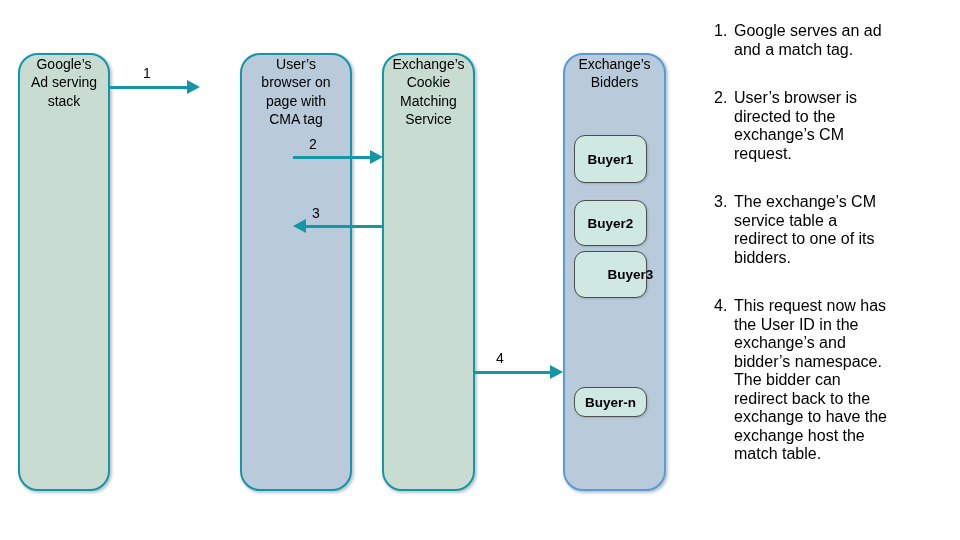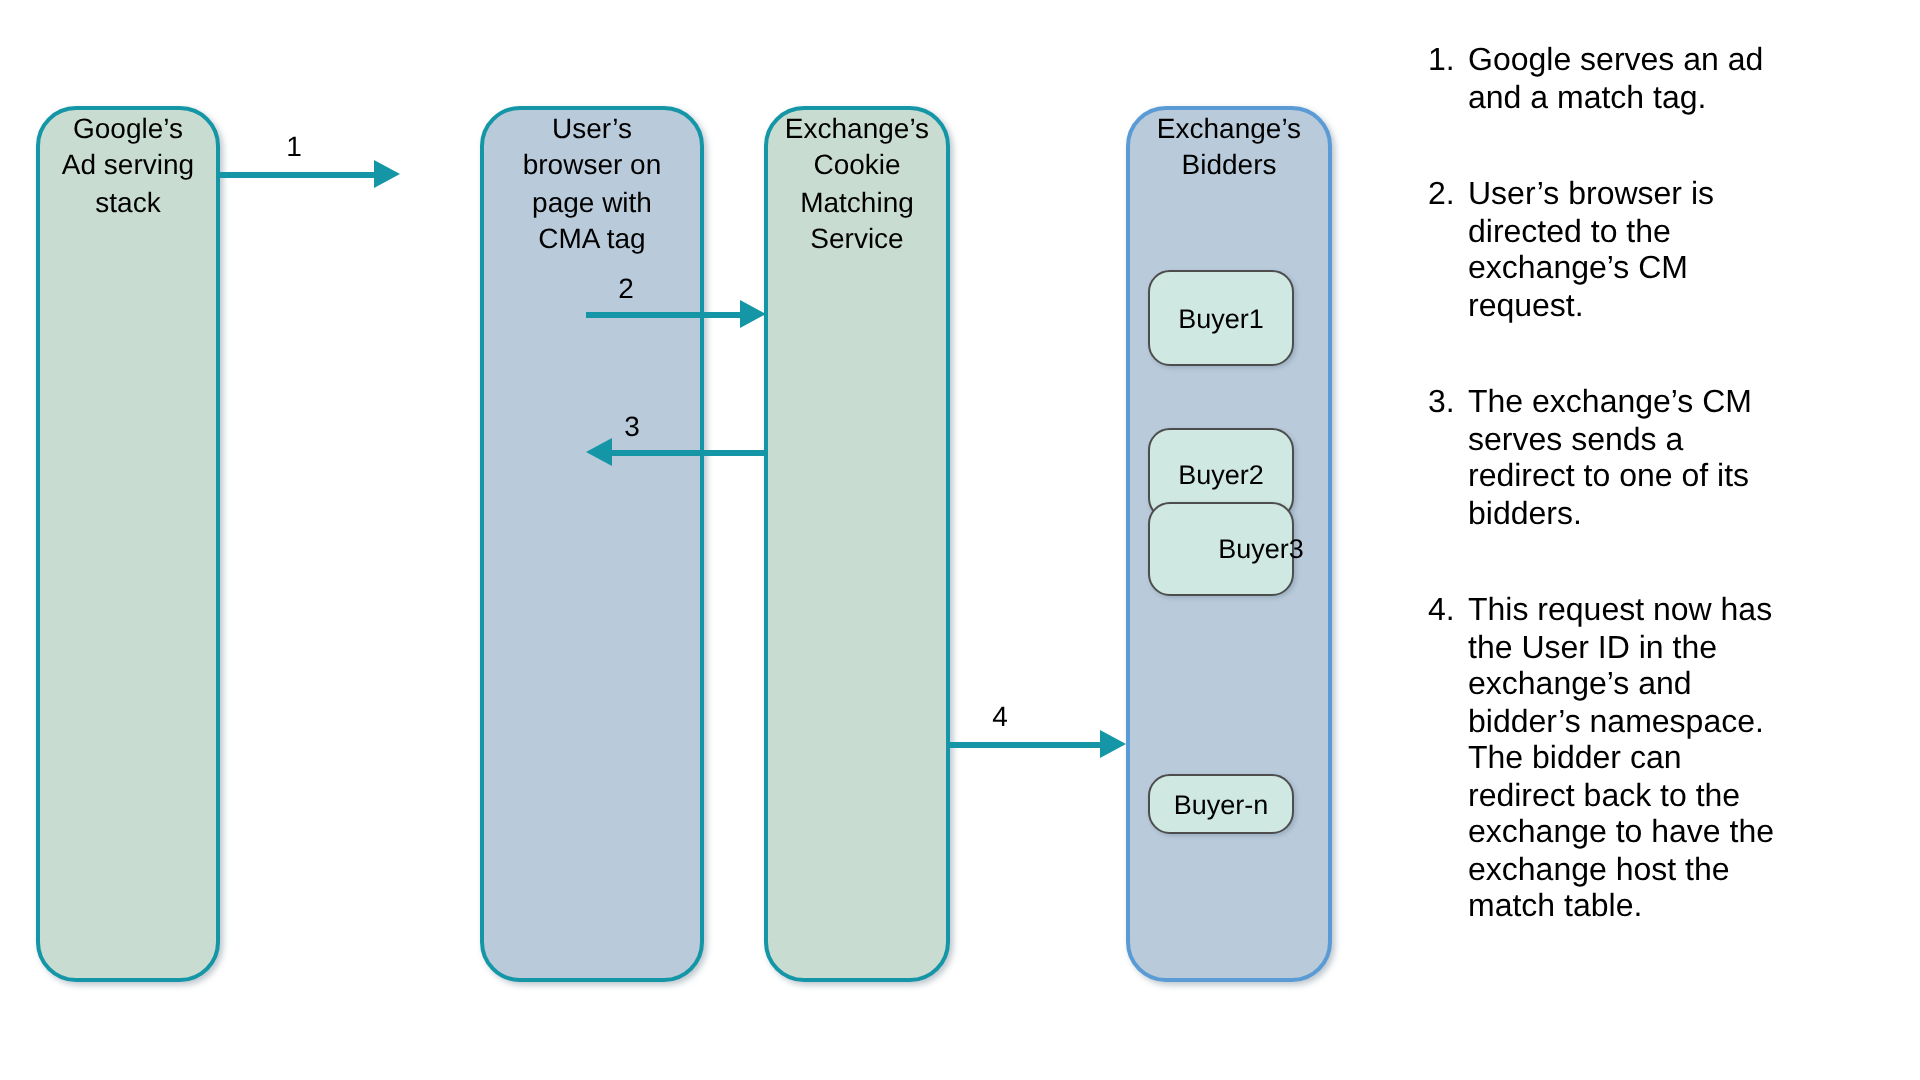--- a/index.html
+++ b/index.html
@@ -42,23 +42,24 @@
     left: 574px;
     width: 73px;
     background: #cfe8e1;
     border: 1.4px solid #4d4d4d;
     border-radius: 11px;
     display: flex;
     align-items: center;
     justify-content: center;
     font-size: 13.5px;
     box-shadow: 1px 1px 2px rgba(60,90,110,0.25);
+    font-weight: bold;
   }
   #buyer-1 { top: 135px; height: 48px; }
-  #buyer-2 { top: 214px; height: 46px; }
+  #buyer-2 { top: 200px; height: 46px; }
   #buyer-3 { top: 251px; height: 47px; padding-left: 40px; }
   #buyer-n { top: 387px; height: 30px; }
 
   
   .arrow-line {
     position: absolute;
     height: 3px;
     background: #1596a6;
   }
   .arrow-head {
@@ -168,21 +169,21 @@
     <div class="step">
       <span class="num">2.</span>
       <span class="text">User’s browser is
 directed to the
 exchange’s CM
 request.</span>
     </div>
     <div class="step">
       <span class="num">3.</span>
       <span class="text">The exchange’s CM
-serves sends a
+service table a
 redirect to one of its
 bidders.</span>
     </div>
     <div class="step">
       <span class="num">4.</span>
       <span class="text">This request now has
 the User ID in the
 exchange’s and
 bidder’s namespace.
 The bidder can

